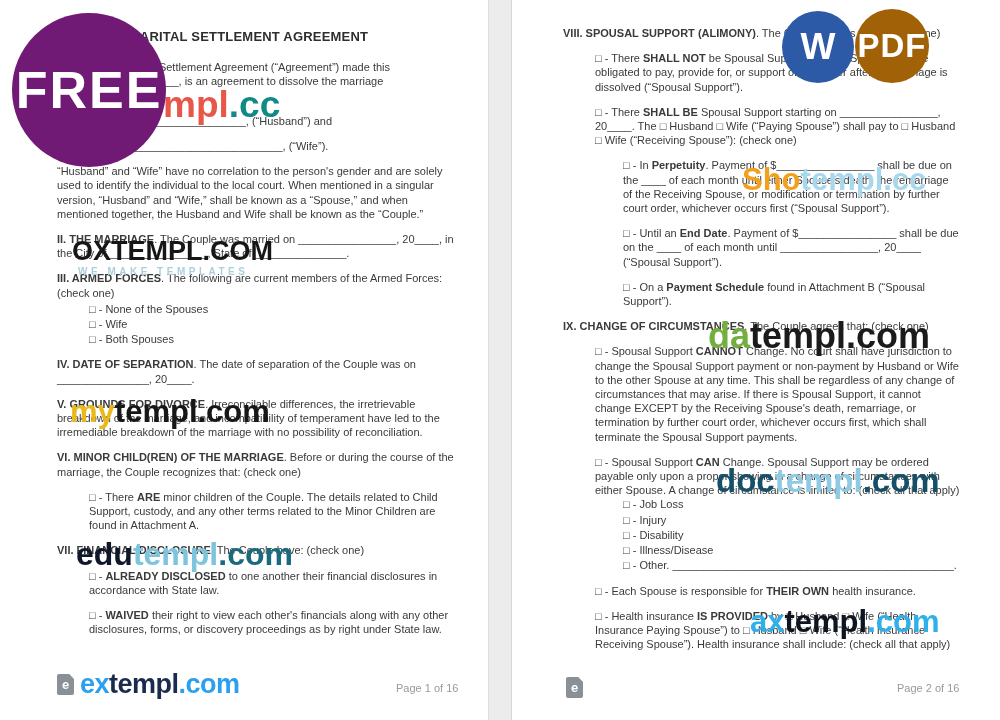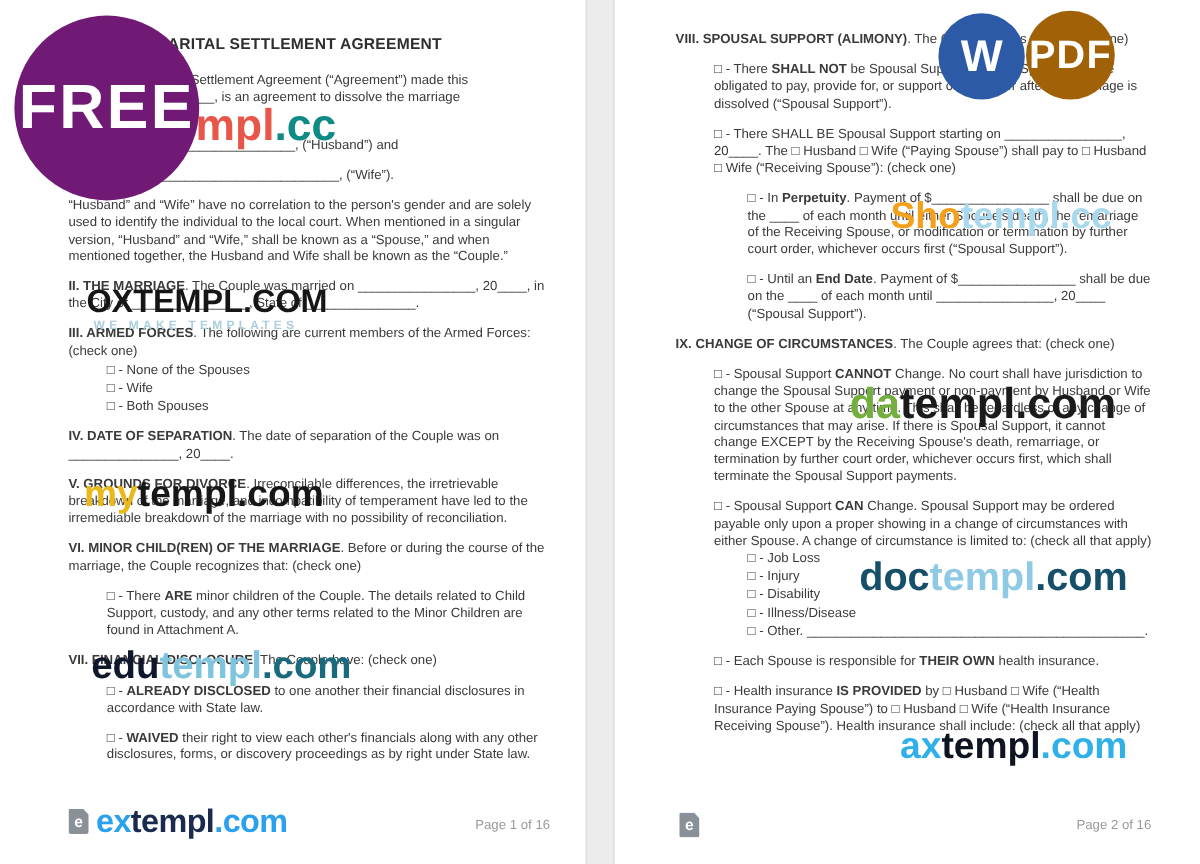--- a/index.html
+++ b/index.html
@@ -82,23 +82,24 @@
       <div class="blk"><span style="font-weight: bold;">VII. FINANCIAL DISCLOSURE</span><span>. The Couple have: (check one)</span></div>
       <div class="blk c1"><span>□ - </span><span style="font-weight: bold;">ALREADY DISCLOSED</span><span> to one another their financial disclosures in accordance with State law.</span></div>
       <div class="blk c1"><span>□ - </span><span style="font-weight: bold;">WAIVED</span><span> their right to view each other's financials along with any other disclosures, forms, or discovery proceedings as by right under State law.</span></div>
     </div>
 </div>
 
 <div class="page" id="page2">
   <div>
       <div class="blk"><span style="font-weight: bold;">VIII. SPOUSAL SUPPORT (ALIMONY)</span><span>. The Couple agrees that: (check one)</span></div>
       <div class="blk c1"><span>□ - There </span><span style="font-weight: bold;">SHALL NOT</span><span> be Spousal Support. Neither Spouse shall be obligated to pay, provide for, or support one another after the marriage is dissolved (“Spousal Support”).</span></div>
-      <div class="blk c1"><span>□ - There </span><span style="font-weight: normal;">SHALL BE</span><span> Spousal Support starting on ________________, 20____. The □ Husband □ Wife (“Paying Spouse”) shall pay to □ Husband □ Wife (“Receiving Spouse”): (check one)</span></div>
+      <div class="blk c1"><span>□ - There </span><span style="font-weight: bold;">SHALL BE</span><span> Spousal Support starting on ________________, 20____. The □ Husband □ Wife (“Paying Spouse”) shall pay to □ Husband □ Wife (“Receiving Spouse”): (check one)</span></div>
       <div class="blk c2"><span>□ - In </span><span style="font-weight: bold;">Perpetuity</span><span>. Payment of $________________ shall be due on the ____ of each month until either Spouse's death, the remarriage of the Receiving Spouse, or modification or termination by further court order, whichever occurs first (“Spousal Support”).</span></div>
       <div class="blk c2"><span>□ - Until an </span><span style="font-weight: bold;">End Date</span><span>. Payment of $________________ shall be due on the ____ of each month until ________________, 20____ (“Spousal Support”).</span></div>
+      <div class="blk c2"><span>□ - On a </span><span style="font-weight: bold;">Payment Schedule</span><span> found in Attachment B (“Spousal Support”).</span></div>
       <div class="blk"><span style="font-weight: bold;">IX. CHANGE OF CIRCUMSTANCES</span><span>. The Couple agrees that: (check one)</span></div>
       <div class="blk c1"><span>□ - Spousal Support </span><span style="font-weight: bold;">CANNOT</span><span> Change. No court shall have jurisdiction to change the Spousal Support payment or non-payment by Husband or Wife to the other Spouse at any time. This shall be regardless of any change of circumstances that may arise. If there is Spousal Support, it cannot change EXCEPT by the Receiving Spouse's death, remarriage, or termination by further court order, whichever occurs first, which shall terminate the Spousal Support payments.</span></div>
       <div class="blk c1 mb0"><span>□ - Spousal Support </span><span style="font-weight: bold;">CAN</span><span> Change. Spousal Support may be ordered payable only upon a proper showing in a change of circumstances with either Spouse. A change of circumstance is limited to: (check all that apply)</span></div>
       <div class="blk c2 tight"><span>□ - Job Loss</span></div>
       <div class="blk c2 tight"><span>□ - Injury</span></div>
       <div class="blk c2 tight"><span>□ - Disability</span></div>
       <div class="blk c2 tight"><span>□ - Illness/Disease</span></div>
       <div class="blk c2"><span>□ - Other. ______________________________________________.</span></div>
       <div class="blk c1"><span>□ - Each Spouse is responsible for </span><span style="font-weight: bold;">THEIR OWN</span><span> health insurance.</span></div>
       <div class="blk c1"><span>□ - Health insurance </span><span style="font-weight: bold;">IS PROVIDED</span><span> by □ Husband □ Wife (“Health Insurance Paying Spouse”) to □ Husband □ Wife (“Health Insurance Receiving Spouse”). Health insurance shall include: (check all that apply)</span></div>

